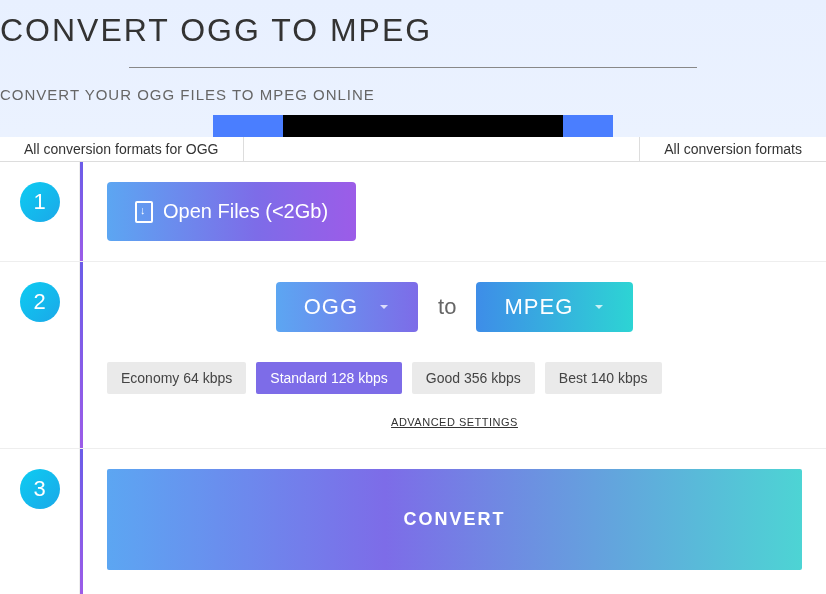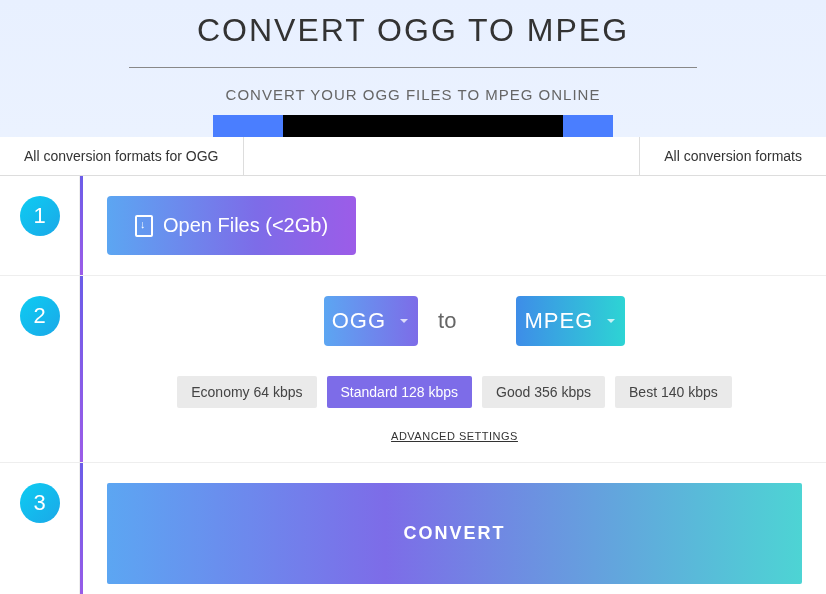--- a/index.html
+++ b/index.html
@@ -8,21 +8,21 @@
       box-sizing: border-box;
     }
     body {
       font-family: -apple-system, BlinkMacSystemFont, "Segoe UI", Arial, sans-serif;
       background: linear-gradient(180deg, #e8f0ff 0%, #f5f9ff 100%);
       width: 826px;
       height: 594px;
       overflow: hidden;
     }
     .header {
-      text-align: center;
+      text-align: left;
       padding-top: 12px;
     }
     .main-title {
       font-size: 32px;
       font-weight: 300;
       letter-spacing: 2px;
       color: #333;
       margin-bottom: 18px;
     }
     .title-underline {
@@ -52,21 +52,21 @@
       bottom: 0;
       background: #000;
     }
     .format-tabs {
       display: flex;
       justify-content: space-between;
       background: #fff;
       border-bottom: 1px solid #ddd;
     }
     .format-tab {
-      padding: 11px 24px;
+      padding: 4px 24px;
       font-size: 14px;
       color: #333;
       background: #fff;
       border-right: 1px solid #ddd;
     }
     .format-tab-right {
       border-right: none;
       border-left: 1px solid #ddd;
       text-align: right;
     }
@@ -131,48 +131,47 @@
     .format-row {
       display: flex;
       align-items: center;
       justify-content: center;
       gap: 20px;
       margin-bottom: 30px;
     }
     .format-select {
       display: inline-flex;
       align-items: center;
-      gap: 12px;
+      gap: 20px;
       background: linear-gradient(90deg, #5ca6f2 0%, #7d6ce8 100%);
       color: #fff;
       font-size: 22px;
       font-weight: 400;
       letter-spacing: 1px;
-      padding: 12px 8px;
+      padding: 12px 28px;
       border-radius: 4px;
       border: none;
       cursor: pointer;
-      margin-left: 40px;
     }
     .format-select-to {
       background: linear-gradient(90deg, #3e8de8 0%, #2dd4d4 100%);
     }
     .chevron {
       width: 12px;
       height: 12px;
       fill: rgba(255,255,255,0.75);
     }
     .to-text {
       font-size: 22px;
       color: #666;
       font-weight: 400;
     }
     .bitrate-row {
       display: flex;
-      justify-content: center;
+      justify-content: flex-start;
       gap: 10px;
       margin-bottom: 22px;
     }
     .bitrate-btn {
       background: #eaeaea;
       color: #444;
       font-size: 14px;
       padding: 8px 14px;
       border: none;
       border-radius: 2px;

